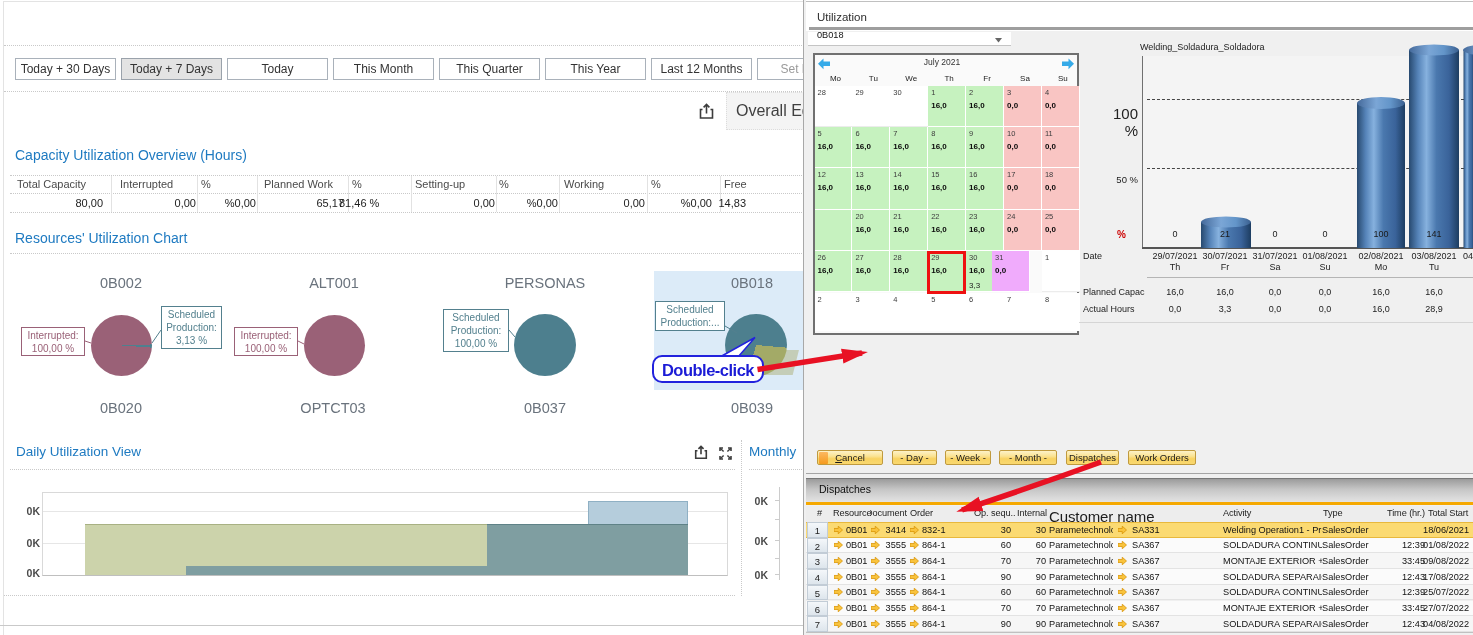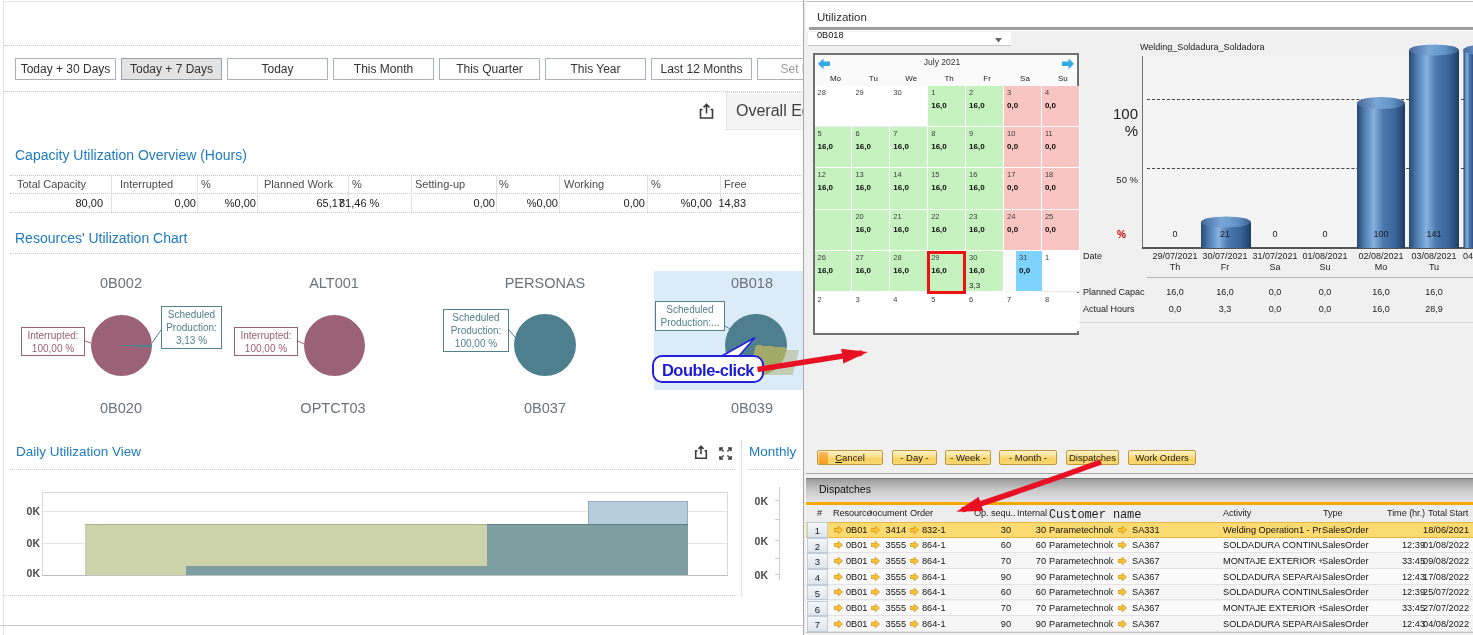--- a/index.html
+++ b/index.html
@@ -254,21 +254,21 @@
       </div>
 <div class="abs" style="left:86.29999999999995px;top:251.1px;width:37.9px;height:41.4px;background:#c6f2bf;border-right:1.5px solid #fff;border-bottom:1.5px solid #fff;font-size:7.5px;color:#4a4a4a;padding-top:2px;">
         <div class="cell" style="position:static;"><span style="margin-left:3px;">28</span><b style="margin-left:3px;">16,0</b></div>
       </div>
 <div class="abs" style="left:124.20000000000005px;top:251.1px;width:37.9px;height:41.4px;background:#c6f2bf;border-right:1.5px solid #fff;border-bottom:1.5px solid #fff;font-size:7.5px;color:#4a4a4a;padding-top:2px;">
         <div class="cell" style="position:static;"><span style="margin-left:3px;">29</span><b style="margin-left:3px;">16,0</b></div>
       </div>
 <div class="abs" style="left:162.10000000000002px;top:251.1px;width:37.9px;height:41.4px;background:#c6f2bf;border-right:1.5px solid #fff;border-bottom:1.5px solid #fff;font-size:7.5px;color:#4a4a4a;padding-top:2px;">
         <div class="cell" style="position:static;"><span style="margin-left:3px;">30</span><b style="margin-left:3px;">16,0</b><span style="display:block;margin-left:3px;margin-top:6px;font-size:8px;color:#222;">3,3</span></div>
       </div>
-<div class="abs" style="left:212px;top:251.1px;width:37.9px;height:41.4px;background:#7dd3fc;border-right:1.5px solid #fff;border-bottom:1.5px solid #fff;font-size:7.5px;color:#4a4a4a;padding-top:2px;">
+<div class="abs" style="left:188px;top:251.1px;width:37.9px;height:41.4px;background:#f0abfc;border-right:1.5px solid #fff;border-bottom:1.5px solid #fff;font-size:7.5px;color:#4a4a4a;padding-top:2px;">
         <div class="cell" style="position:static;"><span style="margin-left:3px;">31</span><b style="margin-left:3px;">0,0</b></div>
       </div>
 <div class="abs" style="left:237.9000000000001px;top:251.1px;width:37.9px;height:41.4px;background:#fff;border-bottom:1px solid #ececec;font-size:7.5px;color:#4a4a4a;padding-top:2px;">
         <div class="cell" style="position:static;"><span style="margin-left:3px;">1</span></div>
       </div>
 <div class="abs" style="left:10.5px;top:292.5px;width:37.9px;height:38.0px;background:#fff;font-size:7.5px;color:#4a4a4a;padding-top:2px;">
         <div class="cell" style="position:static;"><span style="margin-left:3px;">2</span></div>
       </div>
 <div class="abs" style="left:48.39999999999998px;top:292.5px;width:37.9px;height:38.0px;background:#fff;font-size:7.5px;color:#4a4a4a;padding-top:2px;">
         <div class="cell" style="position:static;"><span style="margin-left:3px;">3</span></div>
@@ -369,21 +369,21 @@
 <div class="abs" style="left:2px;top:473px;width:668px;height:0;border-top:1px solid #a5a5a5;"></div>
 <div class="abs" style="left:2px;top:478px;width:668px;height:24px;background:linear-gradient(#9b9b9b,#c6c6c6 45%,#e3e3e3);border-top:1px solid #777;"></div>
 <div class="abs" style="left:15px;top:483px;font-size:10.5px;color:#0d0d0d;">Dispatches</div>
 <div class="abs" style="left:2px;top:502px;width:668px;height:3px;background:#f5a800;"></div>
 <div class="abs" style="left:2px;top:506px;width:668px;height:16px;background:#ededed;"></div>
 <div class="abs" style="left:13px;top:508px;font-size:9.2px;letter-spacing:-0.1px;color:#1d1d1d;white-space:nowrap;">#</div>
 <div class="abs" style="left:29px;top:508px;font-size:9.2px;letter-spacing:-0.1px;color:#1d1d1d;white-space:nowrap;">Resource</div>
 <div class="abs" style="left:106px;top:508px;font-size:9.2px;letter-spacing:-0.1px;color:#1d1d1d;white-space:nowrap;">Order</div>
 <div class="abs" style="left:170px;top:508px;font-size:9.2px;letter-spacing:-0.1px;color:#1d1d1d;white-space:nowrap;">Op. sequ..</div>
 <div class="abs" style="left:213px;top:508px;font-size:9.2px;letter-spacing:-0.1px;color:#1d1d1d;white-space:nowrap;">Internal</div>
-<div class="abs" style="left:245px;top:508px;font-size:12px;letter-spacing:-0.1px;color:#1d1d1d;white-space:nowrap;font-family:Liberation Mono, monospace;">Customer name</div>
+<div class="abs" style="left:245px;top:508px;font-size:15px;letter-spacing:-0.1px;color:#1d1d1d;white-space:nowrap;">Customer name</div>
 <div class="abs" style="left:312px;top:508px;font-size:9.2px;letter-spacing:-0.1px;color:#1d1d1d;white-space:nowrap;margin-top:24px;">Item</div>
 <div class="abs" style="left:419px;top:508px;font-size:9.2px;letter-spacing:-0.1px;color:#1d1d1d;white-space:nowrap;">Activity</div>
 <div class="abs" style="left:519px;top:508px;font-size:9.2px;letter-spacing:-0.1px;color:#1d1d1d;white-space:nowrap;">Type</div>
 <div class="abs" style="left:583px;top:508px;font-size:9.2px;letter-spacing:-0.1px;color:#1d1d1d;white-space:nowrap;">Time (hr.)</div>
 <div class="abs" style="left:624px;top:508px;font-size:9.2px;letter-spacing:-0.1px;color:#1d1d1d;white-space:nowrap;">Total Start</div>
 <div class="abs" style="left:66px;top:508px;font-size:9.2px;letter-spacing:-0.1px;color:#1d1d1d;white-space:nowrap;width:39px;overflow:hidden;text-indent:-4px;">Document</div>
 <div class="abs" style="left:2px;top:522.0px;width:668px;height:15.7px;background:#fbda72;border-top:1px solid #e8b83c;border-bottom:1px solid #e8b83c;"></div>
 <div class="abs" style="left:3px;top:522.0px;width:21px;height:15.7px;background:linear-gradient(#f4f7fa,#dde5ec);border:1px solid #c2ccd6;font-size:9.5px;color:#222;text-align:center;line-height:15px;">1</div>
 <svg class="abs" style="left:30px;top:525.5px;" width="8.5" height="8" viewBox="0 0 10 9">
         <polygon points="0,2.7 5,2.7 5,0 10,4.5 5,9 5,6.3 0,6.3" fill="#f9c33c" stroke="#d79200" stroke-width="0.9"></polygon>

